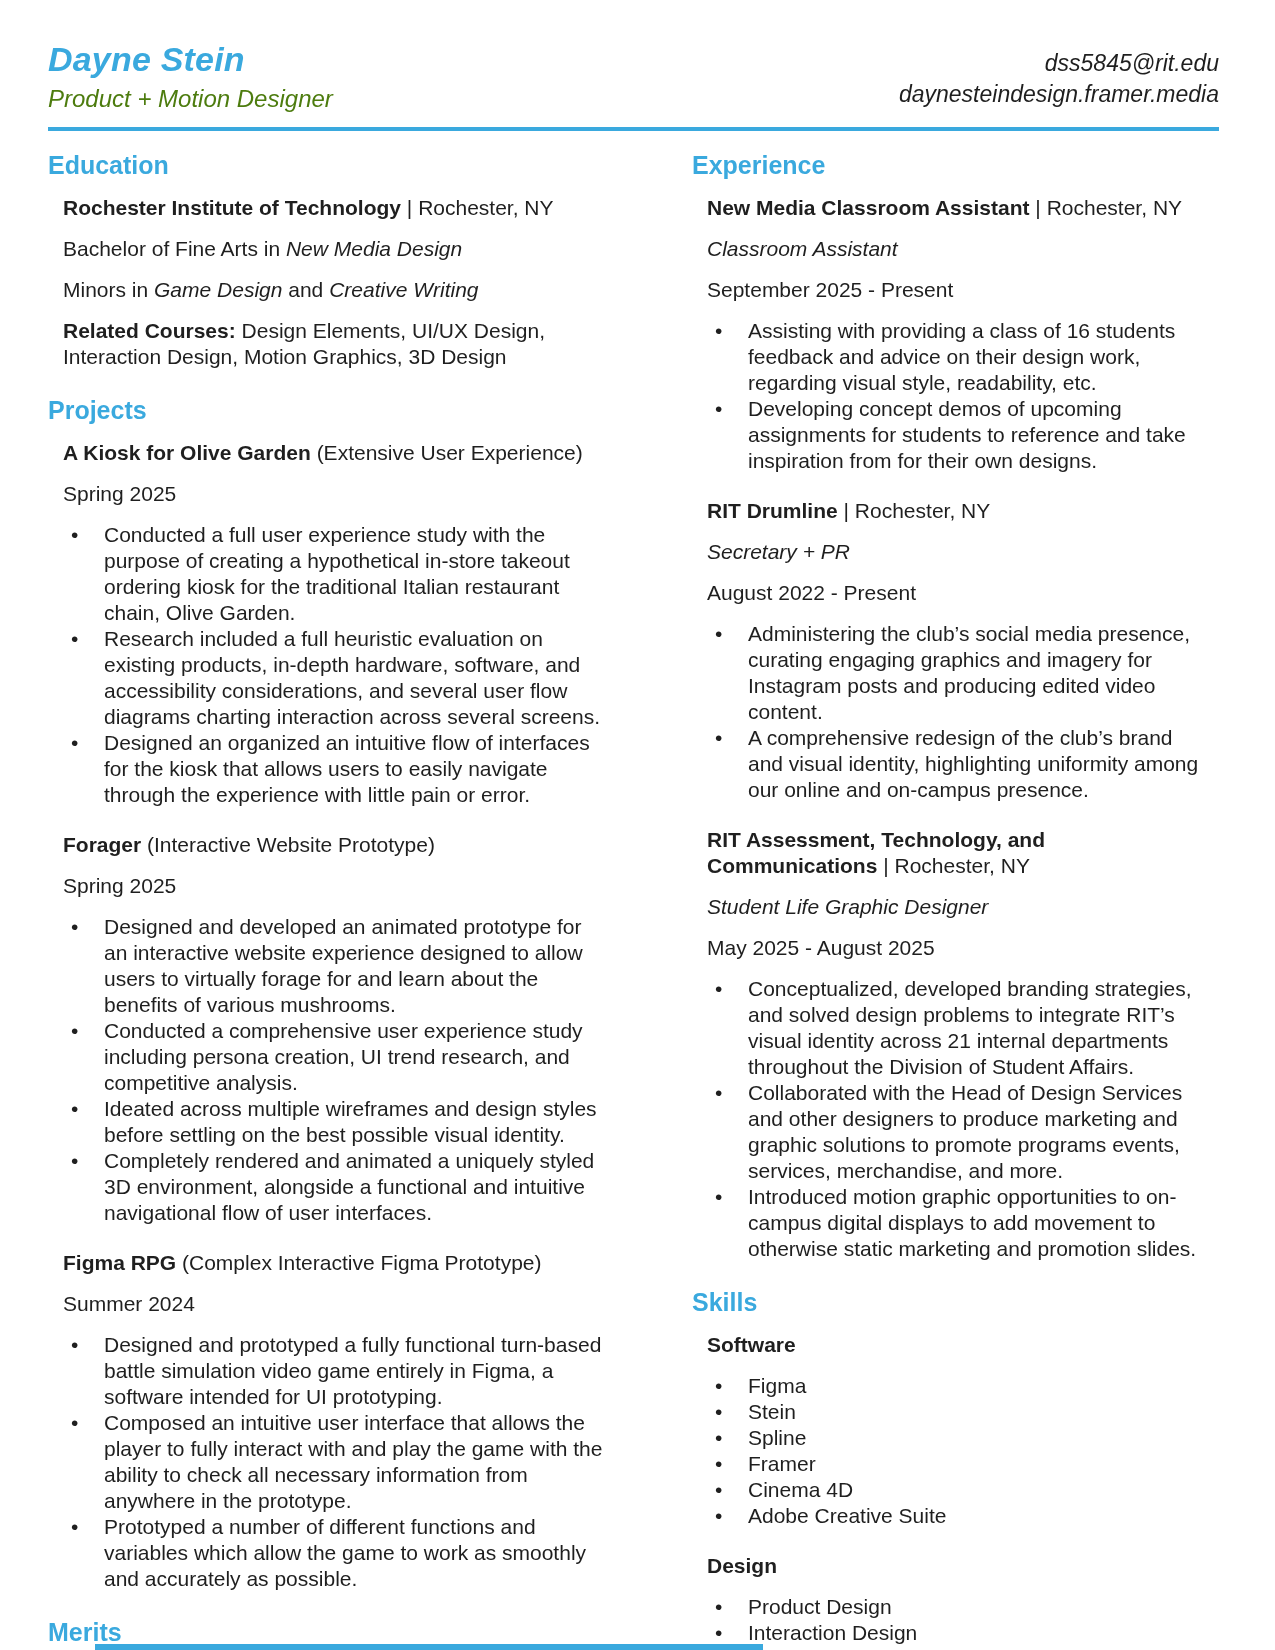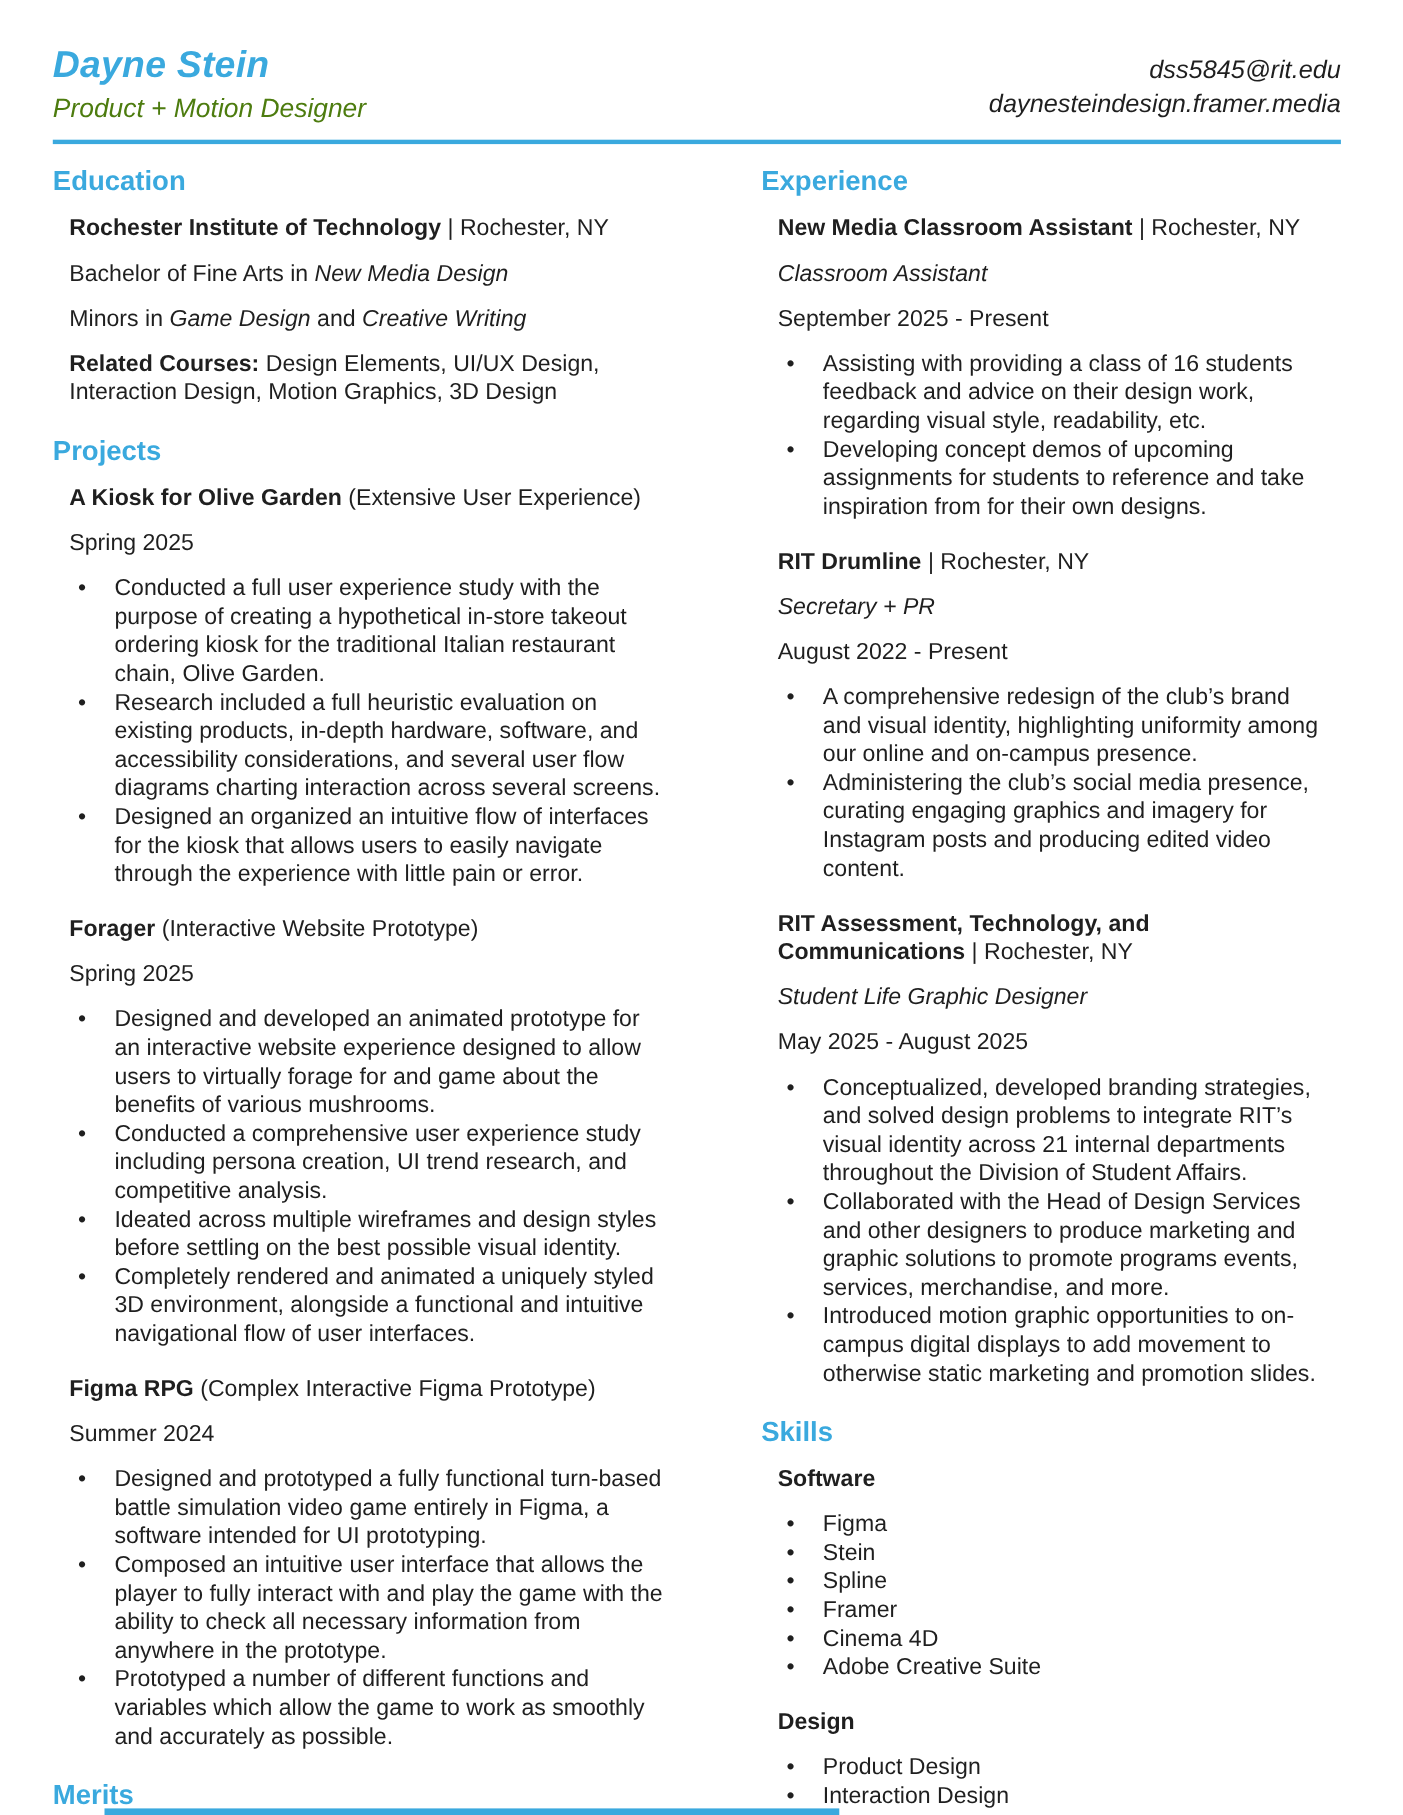--- a/index.html
+++ b/index.html
@@ -86,21 +86,21 @@
             <li>Conducted a full user experience study with the purpose of creating a hypothetical in-store takeout ordering kiosk for the traditional Italian restaurant chain, Olive Garden.</li>
             <li>Research included a full heuristic evaluation on existing products, in-depth hardware, software, and accessibility considerations, and several user flow diagrams charting interaction across several screens.</li>
             <li>Designed an organized an intuitive flow of interfaces for the kiosk that allows users to easily navigate through the experience with little pain or error.</li>
           </ul>
         </div>
 
         <div class="block">
           <p class="line"><b>Forager</b><span> (Interactive Website Prototype)</span></p>
           <p class="line">Spring 2025</p>
           <ul class="bullets">
-            <li>Designed and developed an animated prototype for an interactive website experience designed to allow users to virtually forage for and game about the benefits of various mushrooms.</li>
+            <li>Designed and developed an animated prototype for an interactive website experience designed to allow users to virtually forage for and learn about the benefits of various mushrooms.</li>
             <li>Conducted a comprehensive user experience study including persona creation, UI trend research, and competitive analysis.</li>
             <li>Ideated across multiple wireframes and design styles before settling on the best possible visual identity.</li>
             <li>Completely rendered and animated a uniquely styled 3D environment, alongside a functional and intuitive navigational flow of user interfaces.</li>
           </ul>
         </div>
 
         <div class="block">
           <p class="line"><b>Figma RPG</b><span> (Complex Interactive Figma Prototype)</span></p>
           <p class="line">Summer 2024</p>
           <ul class="bullets">
@@ -131,22 +131,22 @@
             <li>Assisting with providing a class of 16 students feedback and advice on their design work, regarding visual style, readability, etc.</li>
             <li>Developing concept demos of upcoming assignments for students to reference and take inspiration from for their own designs.</li>
           </ul>
         </div>
 
         <div class="block">
           <p class="line"><b>RIT Drumline</b> <span>|</span> <span>Rochester, NY</span></p>
           <p class="line"><i>Secretary + PR</i></p>
           <p class="line">August 2022 - Present</p>
           <ul class="bullets">
+            <li>Administering the club’s social media presence, curating engaging graphics and imagery for Instagram posts and producing edited video content.</li>
             <li>A comprehensive redesign of the club’s brand and visual identity, highlighting uniformity among our online and on-campus presence.</li>
-            <li>Administering the club’s social media presence, curating engaging graphics and imagery for Instagram posts and producing edited video content.</li>
           </ul>
         </div>
 
         <div class="block">
           <p class="line"><b>RIT Assessment, Technology, and Communications</b> <span>|</span> <span>Rochester, NY</span></p>
           <p class="line"><i>Student Life Graphic Designer</i></p>
           <p class="line">May 2025 - August 2025</p>
           <ul class="bullets">
             <li>Conceptualized, developed branding strategies, and solved design problems to integrate RIT’s visual identity across 21 internal departments throughout the Division of Student Affairs.</li>
             <li>Collaborated with the Head of Design Services and other designers to produce marketing and graphic solutions to promote programs events, services, merchandise, and more.</li>

